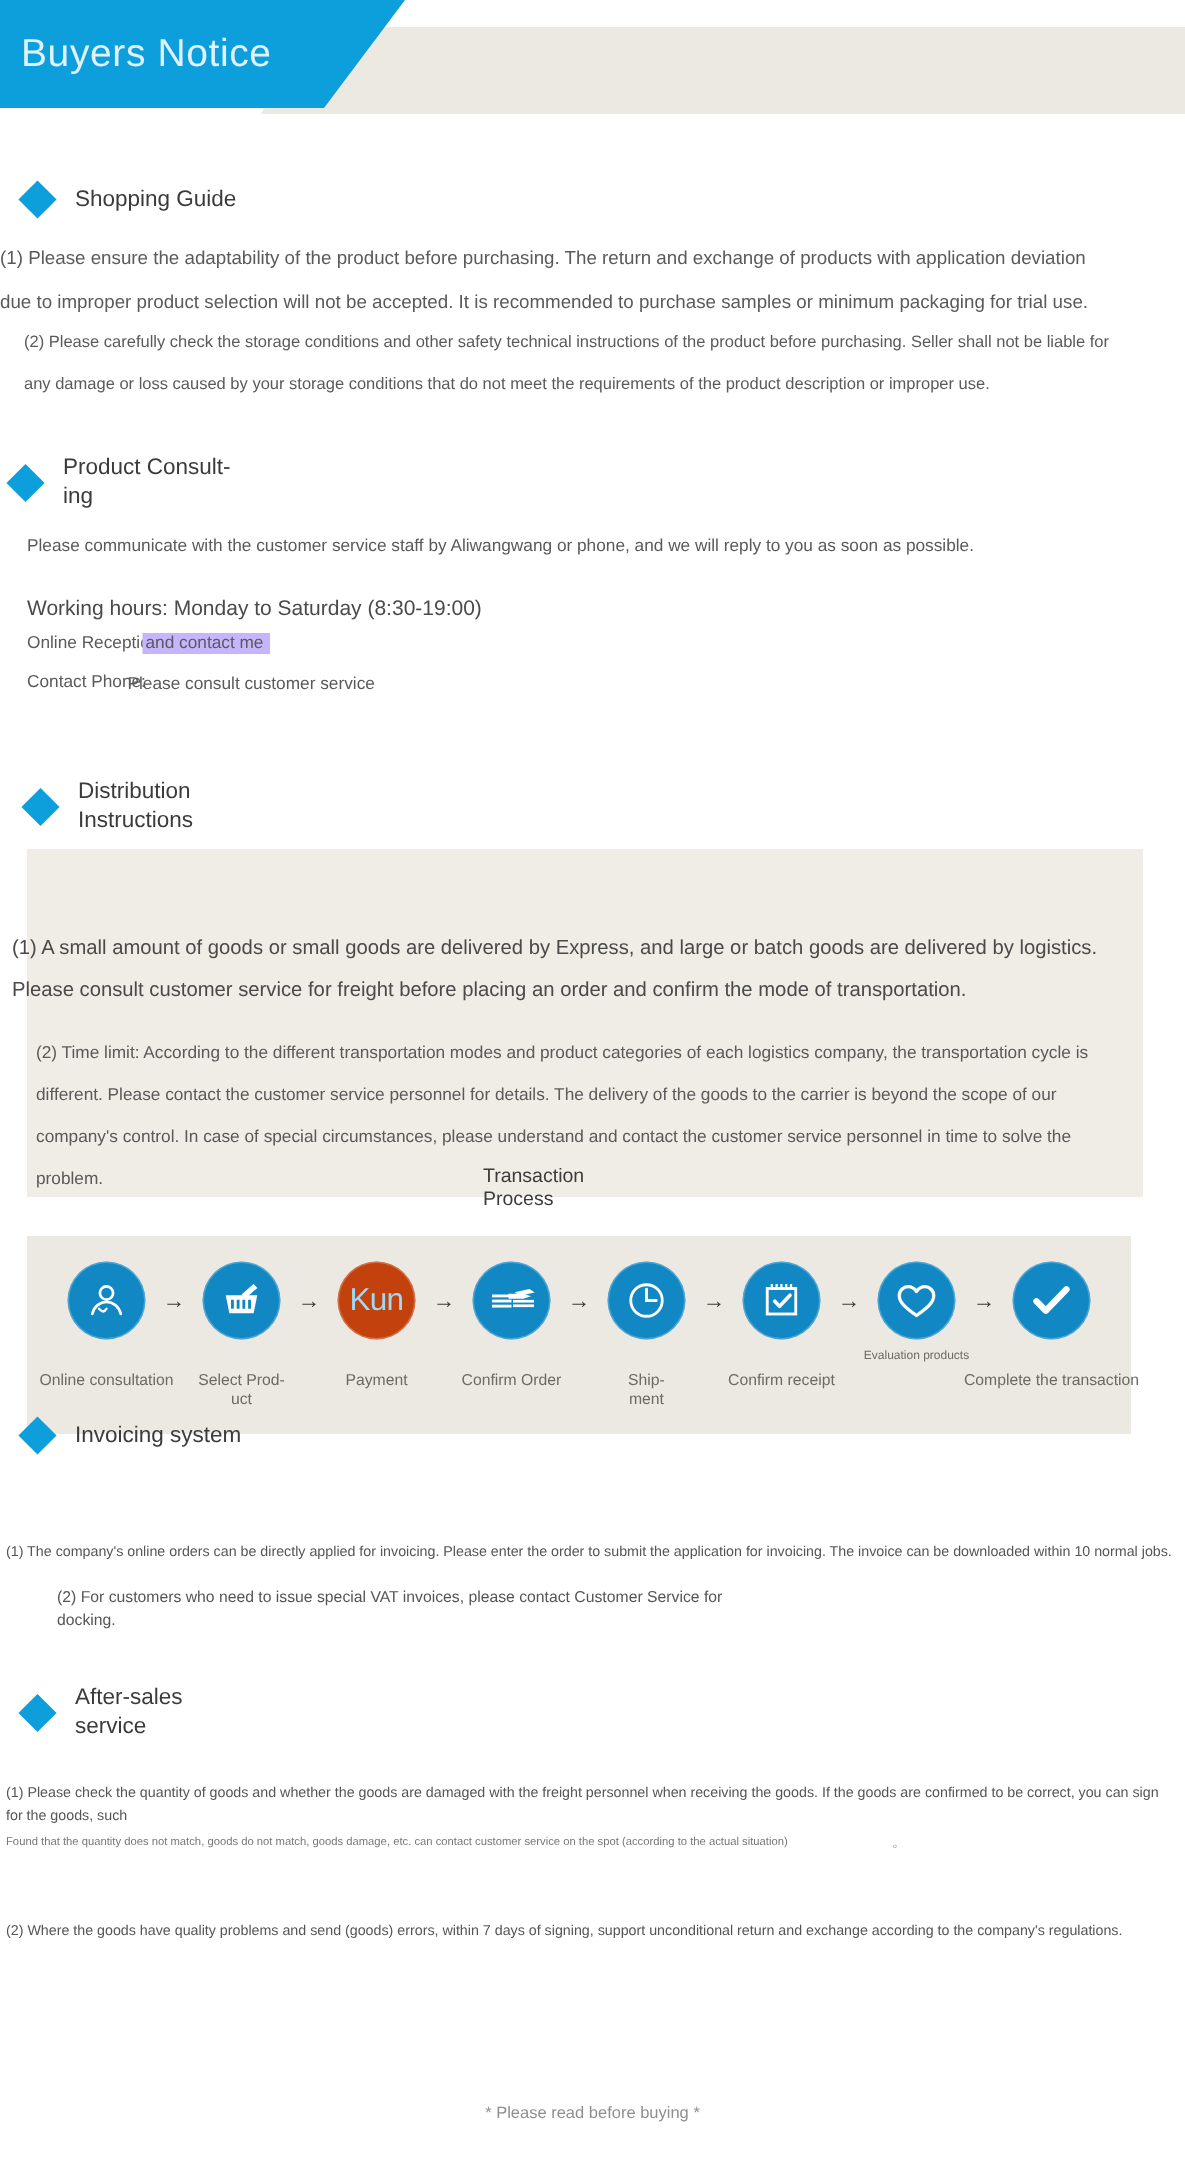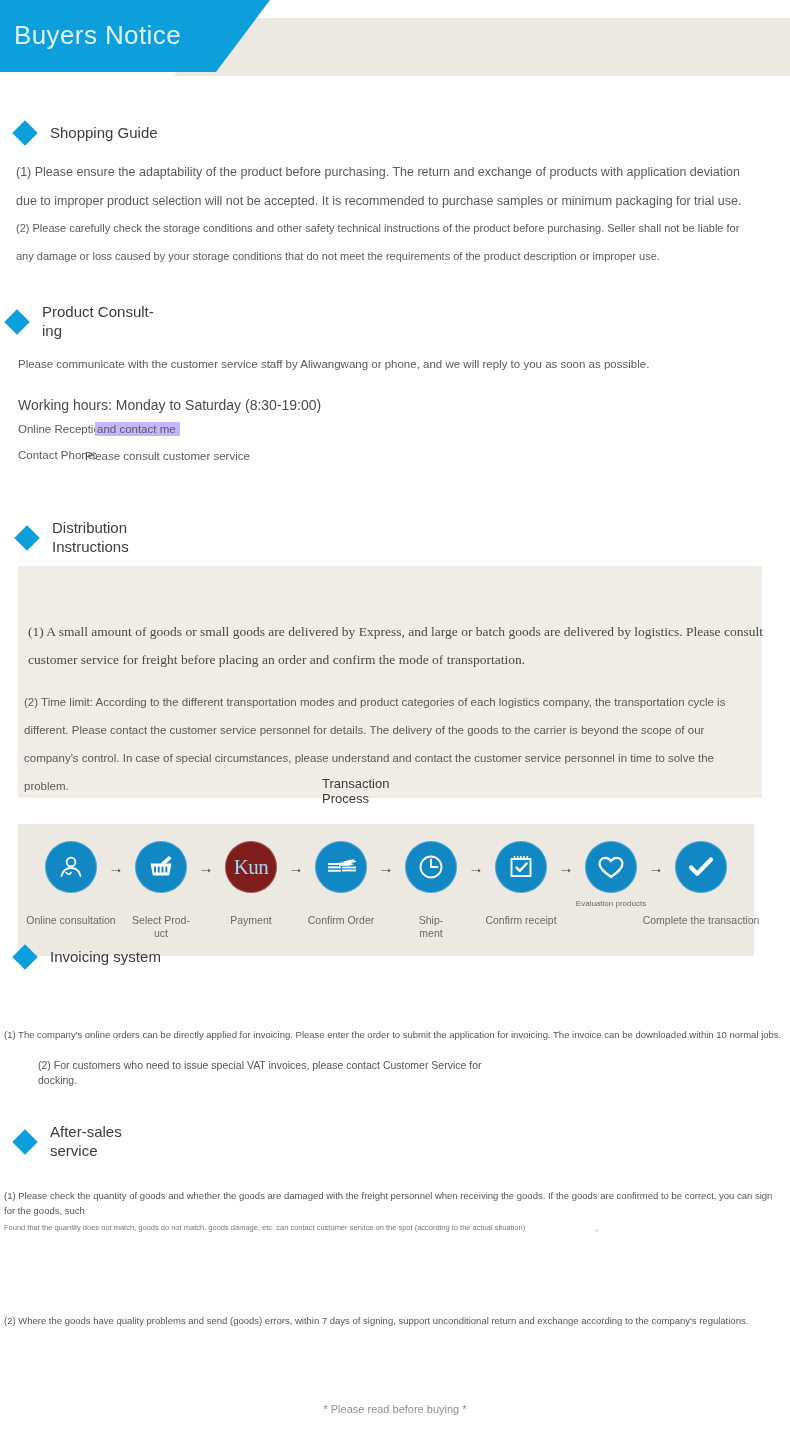--- a/index.html
+++ b/index.html
@@ -56,21 +56,21 @@
   .pc-lbl-2{left:18px;top:449px;}
   .pc-val-1{position:absolute;left:95px;top:423px;font-size:11.5px;color:#5a5a5a;}
   .hl{background:#c4b5fd;padding:1px 4px 1px 2px;}
   .pc-val-2{position:absolute;left:85px;top:450px;font-size:11.5px;color:#5a5a5a;}
 
   
   .dist-panel{
     position:absolute;left:18px;top:566px;width:744px;height:232px;
     background:#f0ece6;
   }
-  .dist-p1{position:absolute;left:28px;top:618px;width:736px;font-size:13.5px;line-height:28px;color:#4a4a4a;font-family:Liberation Serif, serif;}
+  .dist-p1{position:absolute;left:8px;top:618px;width:736px;font-size:13.5px;line-height:28px;color:#4a4a4a;}
   .dist-p2{position:absolute;left:24px;top:688px;width:722px;font-size:11.5px;line-height:28px;color:#5a5a5a;}
   .trans-title{
     position:absolute;left:322px;top:777px;width:140px;
     font-size:13px;color:#3b3b3b;line-height:1.15;white-space:pre-line;
   }
 
   
   .flow{
     position:absolute;left:18px;top:824px;width:736px;height:132px;
     background:#ece8e2;
@@ -79,60 +79,60 @@
     position:absolute;left:18px;top:824px;width:736px;height:132px;
     display:flex;align-items:flex-start;justify-content:space-between;
     padding:0 16px;box-sizing:border-box;
   }
   .step{width:74px;display:flex;flex-direction:column;align-items:center;position:relative;}
   .circle{
     width:52px;height:52px;border-radius:50%;background:#1187c4;
     margin-top:17px;display:flex;align-items:center;justify-content:center;
     box-shadow:0 0 0 1px rgba(255,255,255,.25) inset;
   }
-  .circle.lite{background:#7f1d1d;font-family:Liberation Serif, serif;}
+  .circle.lite{background:#c2410c;}
   .circle svg{display:block;}
   .kun{color:#9fd8f2;font-size:21px;letter-spacing:-.5px;}
   .step-lbl{
     margin-top:21px;font-size:10.5px;color:#6d6a66;text-align:center;
     line-height:1.25;white-space:pre-line;
   }
   .step-lbl.tiny{font-size:8px;margin-top:6px;}
   .step-lbl.wide{white-space:nowrap;}
   .arrow{
     align-self:flex-start;margin-top:36px;font-size:15px;color:#3a3a3a;
     line-height:1;
   }
 
   
   .inv-p1{position:absolute;left:4px;top:1027px;width:784px;font-size:9.5px;line-height:16px;color:#555;}
   .inv-p2{position:absolute;left:38px;top:1058px;width:460px;font-size:10.5px;line-height:15px;color:#555;}
   .as-p1{position:absolute;left:4px;top:1188px;width:782px;font-size:9.5px;line-height:15px;color:#555;}
   .as-p2{position:absolute;left:4px;top:1222px;width:560px;font-size:7.5px;line-height:12px;color:#777;}
   .as-dot{position:absolute;left:595px;top:1228px;font-size:8px;color:#9b9b9b;}
-  .as-p3{position:absolute;left:4px;top:1313px;width:782px;font-size:9.5px;line-height:15px;color:#555;}
+  .as-p3{position:absolute;left:4px;top:1280px;width:782px;font-size:9.5px;line-height:15px;color:#555;}
   .footer-note{
     position:absolute;left:0;top:1403px;width:790px;text-align:center;
     font-size:11px;color:#8e8e8e;
   }
 </style>
 </head>
 <body>
 
 <div class="header">
   <div class="header-beige"></div>
   <div class="header-blue"></div>
   <div class="header-title">Buyers Notice</div>
 </div>
 
 <div class="sec-head" style="left:16px;top:124px;">
   <span class="diamond"></span>
   <span class="sec-title one">Shopping Guide</span>
 </div>
-<div class="p s13" style="left:16px;top:158px;width:726px;">(1) Please ensure the adaptability of the product before purchasing. The return and exchange of products with application deviation due to improper product selection will not be accepted. It is recommended to purchase samples or minimum packaging for trial use.</div>
+<div class="p s13" style="left:0;top:158px;width:726px;">(1) Please ensure the adaptability of the product before purchasing. The return and exchange of products with application deviation due to improper product selection will not be accepted. It is recommended to purchase samples or minimum packaging for trial use.</div>
 <div class="p s11" style="left:16px;top:214px;width:736px;">(2) Please carefully check the storage conditions and other safety technical instructions of the product before purchasing. Seller shall not be liable for any damage or loss caused by your storage conditions that do not meet the requirements of the product description or improper use.</div>
 
 <div class="sec-head" style="left:8px;top:303px;">
   <span class="diamond"></span>
   <span class="sec-title">Product Consult-
 ing</span>
 </div>
 <div class="pc-intro">Please communicate with the customer service staff by Aliwangwang or phone, and we will reply to you as soon as possible.</div>
 <div class="pc-hours">Working hours: Monday to Saturday (8:30-19:00)</div>
 <div class="pc-row pc-lbl-1">Online Reception:</div>

